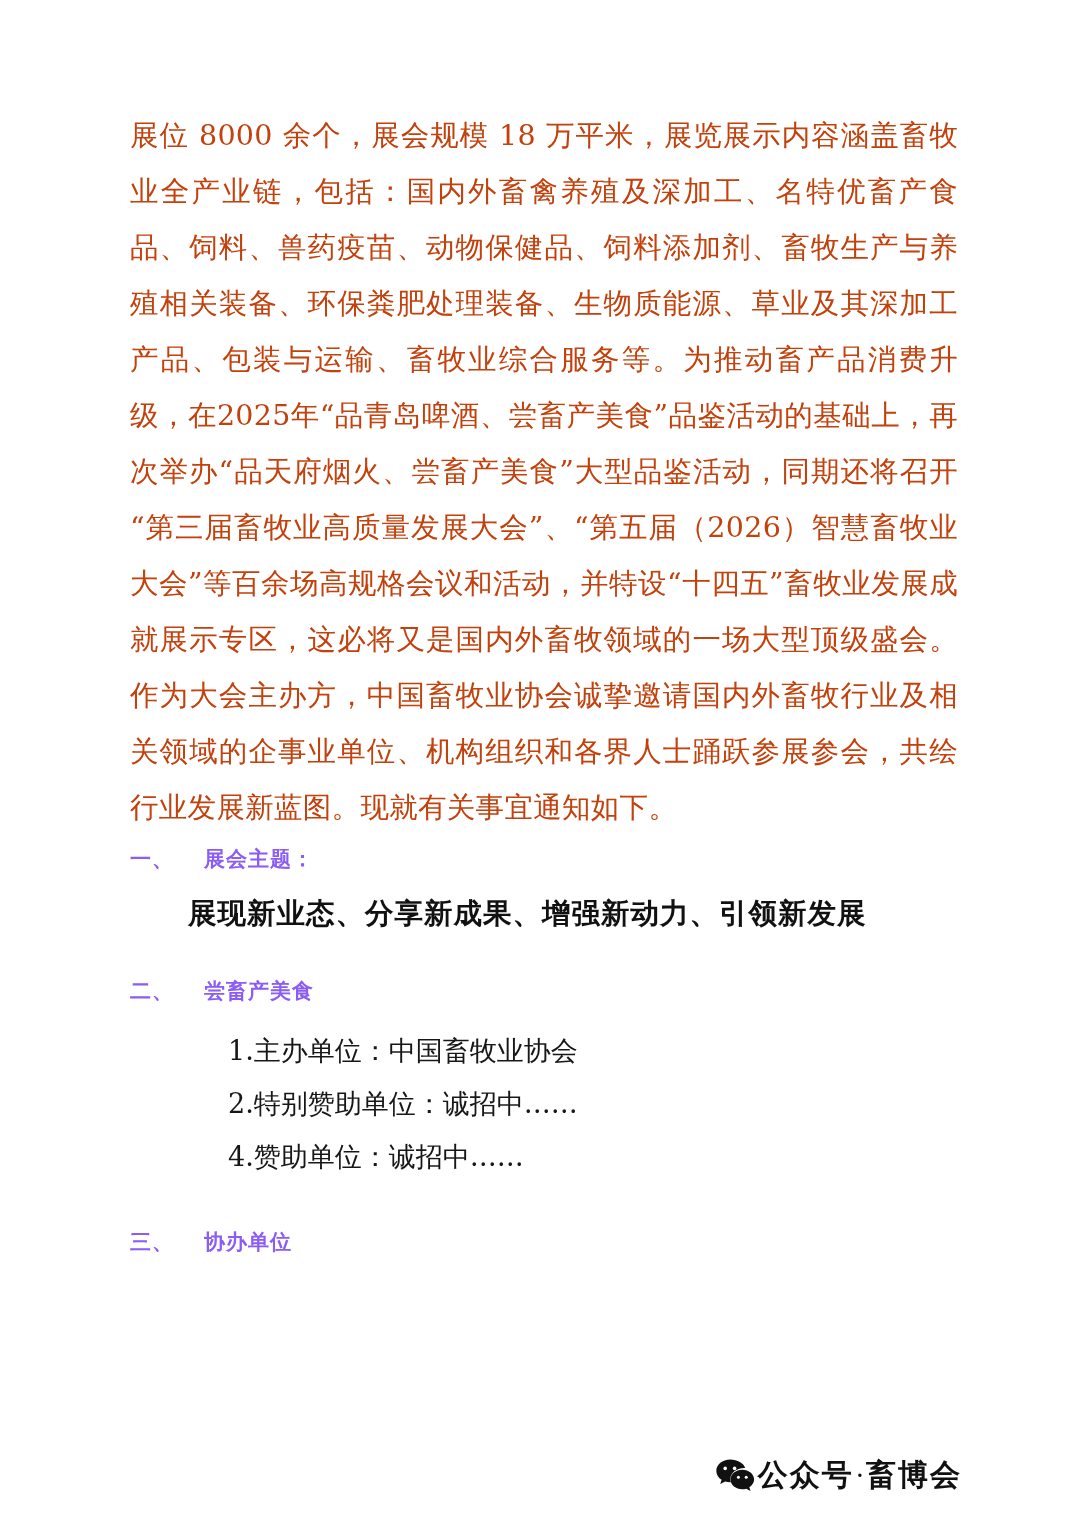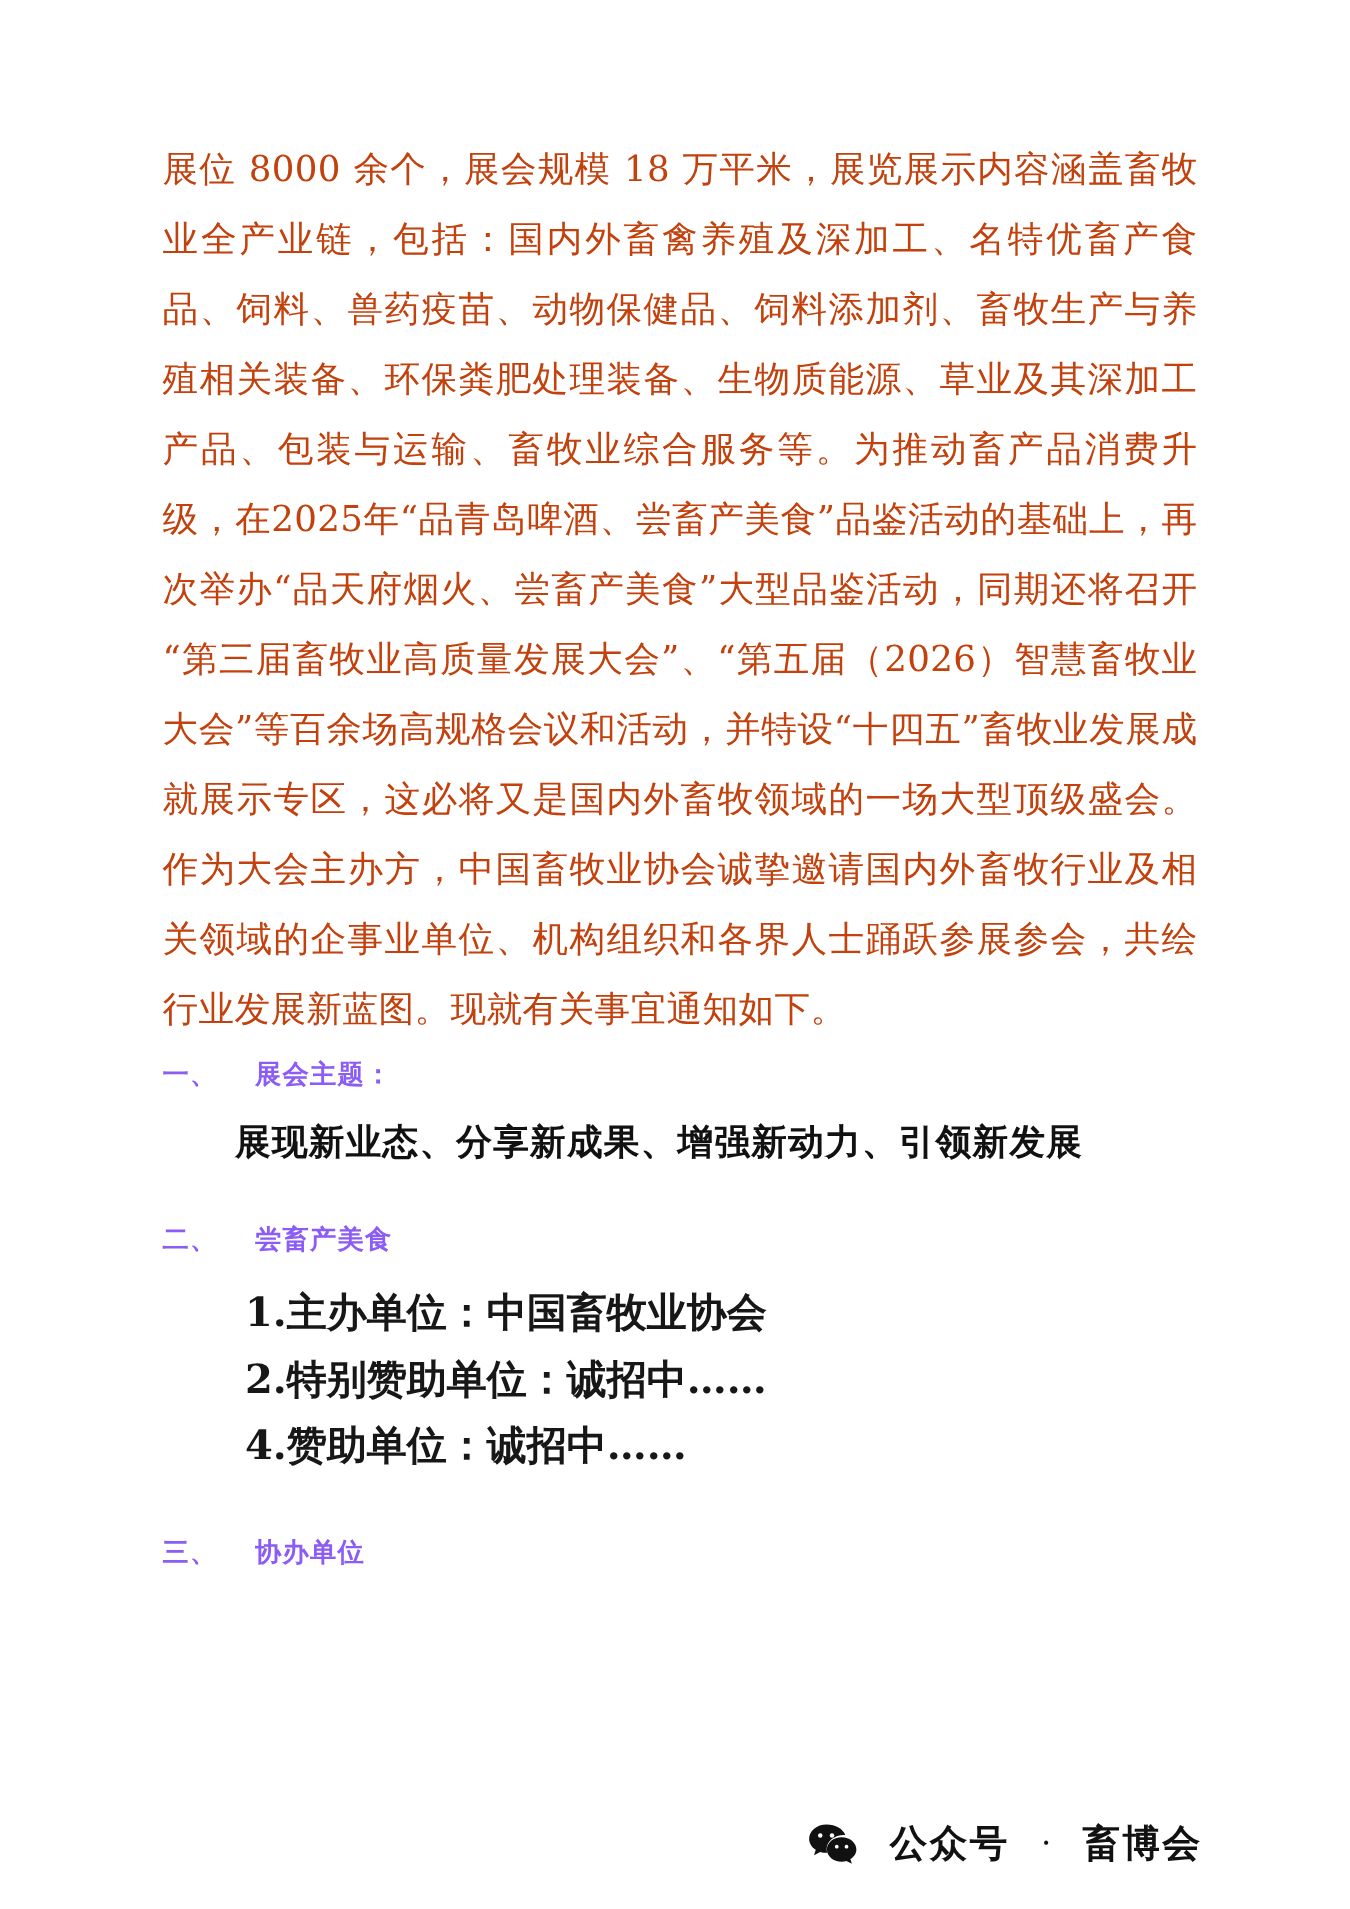--- a/index.html
+++ b/index.html
@@ -64,44 +64,43 @@
     color: #111111;
     margin-left: 58px;
     letter-spacing: 1px;
   }
   .sec-list {
     margin: 6px 0 0 0;
     padding: 0;
     list-style: none;
   }
   .sec-list li {
-    font-size: 32px;
+    font-size: 27px;
     line-height: 53px;
-    margin-left: 66px;
+    margin-left: 98px;
     color: #171717;
     white-space: nowrap;
-    font-weight: bold;
   }
   .gap-lg { height: 22px; }
   .gap-md { height: 14px; }
 
   .footer {
     position: absolute;
     left: 0;
     top: 1438px;
     width: 1080px;
     height: 89px;
   }
   .footer-inner {
     position: absolute;
     right: 118px;
     top: 14px;
     display: flex;
     align-items: center;
-    gap: 23px;
+    gap: 0;
   }
   .wechat-icon {
     width: 46px;
     height: 46px;
     display: inline-block;
     position: relative;
   }
   .footer-text {
     font-family: "DejaVu Sans", "Liberation Sans", sans-serif;
     font-size: 30px;

